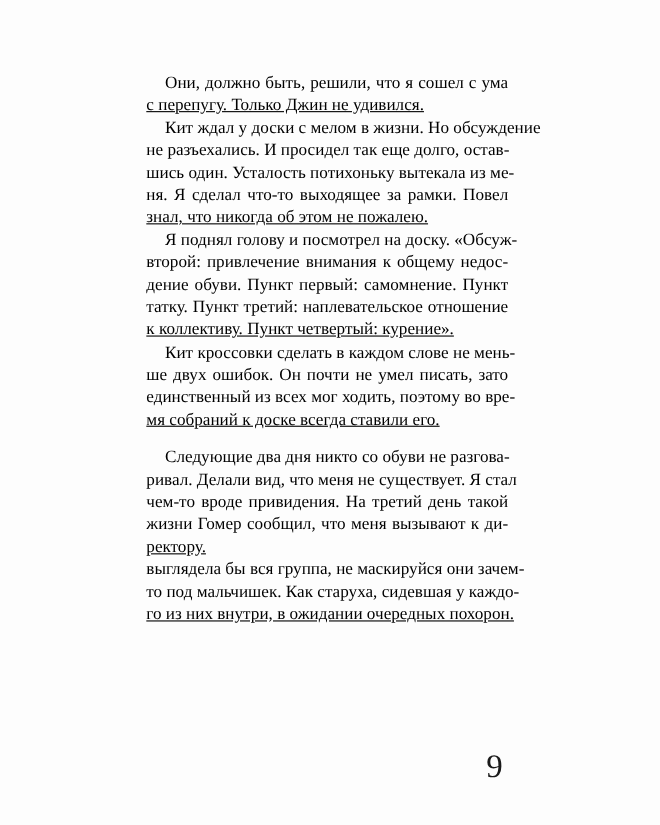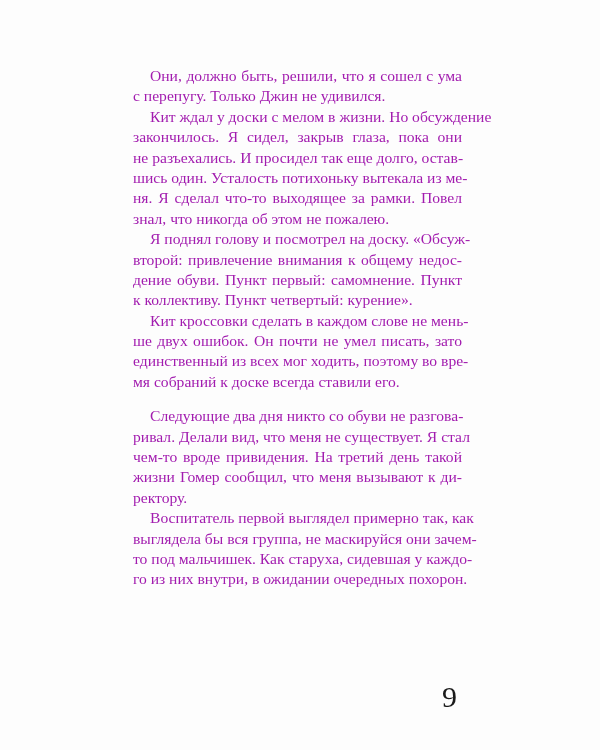--- a/index.html
+++ b/index.html
@@ -21,34 +21,35 @@
       background: #fdfdfd;
     }
     .text-block {
       position: absolute;
       left: 133px;
       top: 66px;
       width: 329px;
       font-family: "Liberation Serif", "DejaVu Serif", serif;
       font-size: 15.6px;
       line-height: 20.4px;
-      color: #a21caf;
+      color: #000000;
     }
     .line {
       display: block;
       white-space: nowrap;
       text-align: justify;
       text-align-last: justify;
       height: 20.4px;
     }
     .line.indent {
       padding-left: 17px;
     }
     .line.last {
       text-align-last: left;
+      text-decoration: underline;
     }
     .gap {
       display: block;
       height: 14px;
     }
     .page-number {
       position: absolute;
       left: 442px;
       top: 680px;
       font-family: "Liberation Serif", "DejaVu Serif", serif;
@@ -63,31 +64,31 @@
   <div class="text-block">
 
     <div>
       <span class="line indent">Они, должно быть, решили, что я сошел с ума</span>
       <span class="line last">с перепугу. Только Джин не удивился.</span>
     </div>
 
 
     <div>
       <span class="line indent">Кит ждал у доски с мелом в жизни. Но обсуждение</span>
-      <span class="line">закончилось. Я сидел, закрыв глаза, пока они</span>
       <span class="line">не разъехались. И просидел так еще долго, остав-</span>
       <span class="line">шись один. Усталость потихоньку вытекала из ме-</span>
       <span class="line">ня. Я сделал что-то выходящее за рамки. Повел</span>
       <span class="line last">знал, что никогда об этом не пожалею.</span>
     </div>
 
     <div>
       <span class="line indent">Я поднял голову и посмотрел на доску. «Обсуж-</span>
       <span class="line">второй: привлечение внимания к общему недос-</span>
       <span class="line">дение обуви. Пункт первый: самомнение. Пункт</span>
+      <span class="line">татку. Пункт третий: наплевательское отношение</span>
       <span class="line last">к коллективу. Пункт четвертый: курение».</span>
     </div>
 
     <div>
       <span class="line indent">Кит кроссовки сделать в каждом слове не мень-</span>
       <span class="line">ше двух ошибок. Он почти не умел писать, зато</span>
       <span class="line">единственный из всех мог ходить, поэтому во вре-</span>
       <span class="line last">мя собраний к доске всегда ставили его.</span>
     </div>
 
@@ -95,21 +96,20 @@
 
     <div>
       <span class="line indent">Следующие два дня никто со обуви не разгова-</span>
       <span class="line">ривал. Делали вид, что меня не существует. Я стал</span>
       <span class="line">чем-то вроде привидения. На третий день такой</span>
       <span class="line">жизни Гомер сообщил, что меня вызывают к ди-</span>
       <span class="line last">ректору.</span>
     </div>
 
     <div>
-      <span class="line indent">Воспитатель первой выглядел примерно так, как</span>
       <span class="line">выглядела бы вся группа, не маскируйся они зачем-</span>
       <span class="line">то под мальчишек. Как старуха, сидевшая у каждо-</span>
       <span class="line last">го из них внутри, в ожидании очередных похорон.</span>
     </div>
 
   </div>
 
   <div class="page-number">9</div>
 </div>
 

